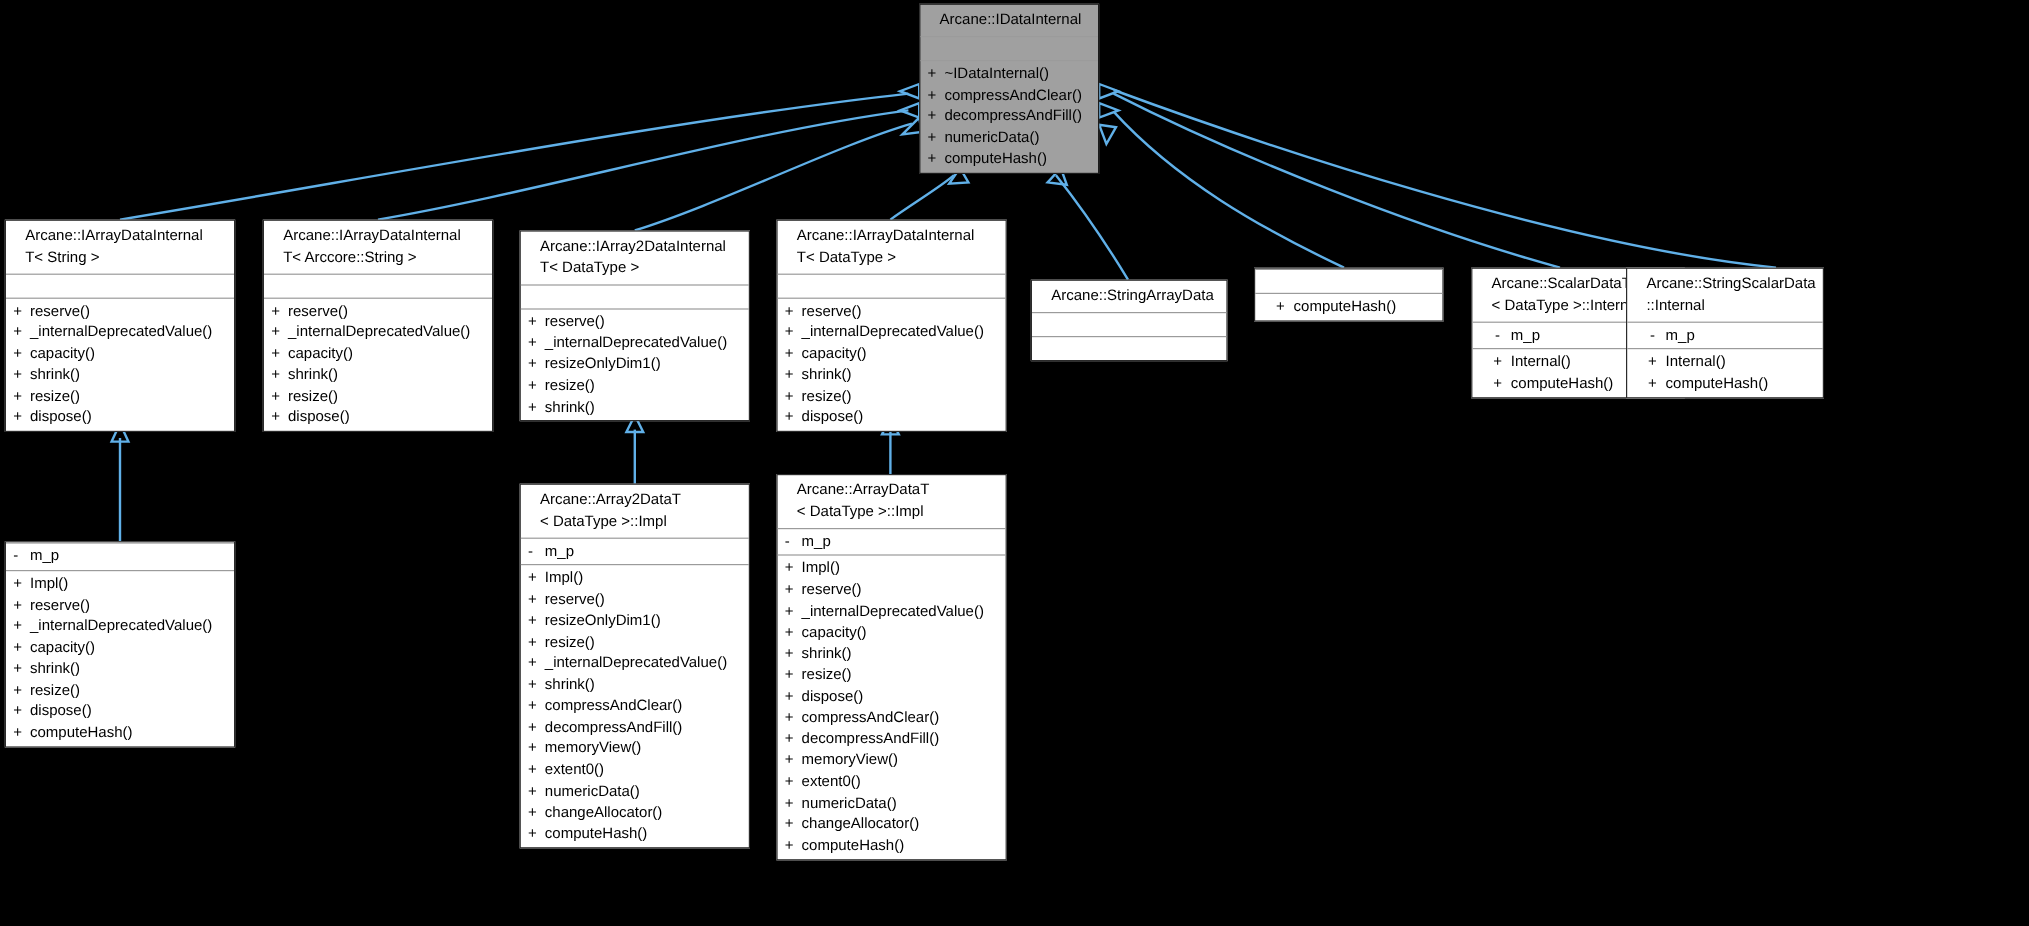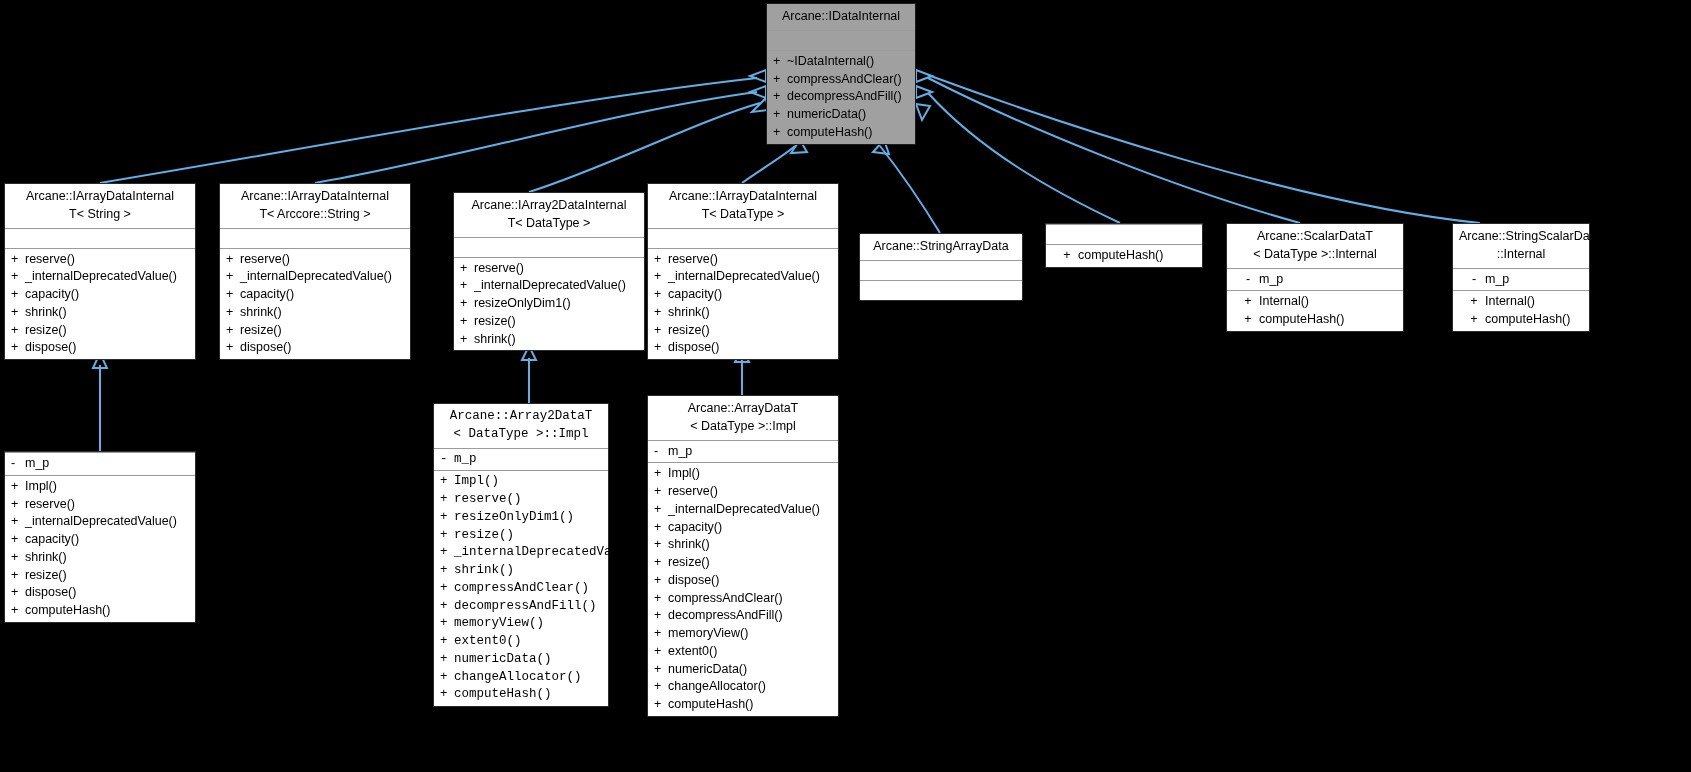--- a/index.html
+++ b/index.html
@@ -30,22 +30,22 @@
     background: #ffffff;
     color: #000000;
     font-size: 12.5px;
     line-height: 1.42;
   }
   .uml-box.base {
     background: #a0a0a0;
     border: 1px solid #1c1c1c;
   }
   .uml-title {
-    text-align: center;
-    padding: 4px 6px 4px 6px;
+    text-align: left;
+    padding: 4px 6px 4px 16px;
     white-space: pre-line;
   }
   .uml-sect {
     border-top: 1px solid #9b9b9b;
     padding: 2px 0 2px 0;
     min-height: 10px;
   }
   .uml-sect.empty {
     min-height: 14px;
     padding: 0;
@@ -194,21 +194,21 @@
           <div class="uml-row">
             <span class="uml-vis">+</span>
             <span class="uml-name">resize()</span>
           </div>
           <div class="uml-row">
             <span class="uml-vis">+</span>
             <span class="uml-name">dispose()</span>
           </div>
         </div>
       </div>
-      <div class="uml-box" style="left: 433px; top: 192px; width: 192px; margin-left: 20px;">
+      <div class="uml-box" style="left: 433px; top: 192px; width: 192px;">
         <div class="uml-title">Arcane::IArray2DataInternal
 T&lt; DataType &gt;</div>
         <div class="uml-sect empty"></div>
         <div class="uml-sect">
           <div class="uml-row">
             <span class="uml-vis">+</span>
             <span class="uml-name">reserve()</span>
           </div>
           <div class="uml-row">
             <span class="uml-vis">+</span>
@@ -286,21 +286,21 @@
           <div class="uml-row">
             <span class="uml-vis pad">+</span>
             <span class="uml-name">Internal()</span>
           </div>
           <div class="uml-row">
             <span class="uml-vis pad">+</span>
             <span class="uml-name">computeHash()</span>
           </div>
         </div>
       </div>
-      <div class="uml-box center-members" style="left: 1452px; top: 223px; width: 138px;">
+      <div class="uml-box center-members" style="left: 1355px; top: 223px; width: 165px;">
         <div class="uml-title">Arcane::StringScalarData
 ::Internal</div>
         <div class="uml-sect">
           <div class="uml-row">
             <span class="uml-vis pad">-</span>
             <span class="uml-name">m_p</span>
           </div>
         </div>
         <div class="uml-sect">
           <div class="uml-row">
@@ -348,21 +348,21 @@
           <div class="uml-row">
             <span class="uml-vis">+</span>
             <span class="uml-name">dispose()</span>
           </div>
           <div class="uml-row">
             <span class="uml-vis">+</span>
             <span class="uml-name">computeHash()</span>
           </div>
         </div>
       </div>
-      <div class="uml-box" style="left: 433px; top: 403px; width: 176px; font-family: Liberation Mono, monospace;">
+      <div class="uml-box" style="left: 433px; top: 403px; width: 192px;">
         <div class="uml-title">Arcane::Array2DataT
 &lt; DataType &gt;::Impl</div>
         <div class="uml-sect">
           <div class="uml-row">
             <span class="uml-vis">-</span>
             <span class="uml-name">m_p</span>
           </div>
         </div>
         <div class="uml-sect">
           <div class="uml-row">

